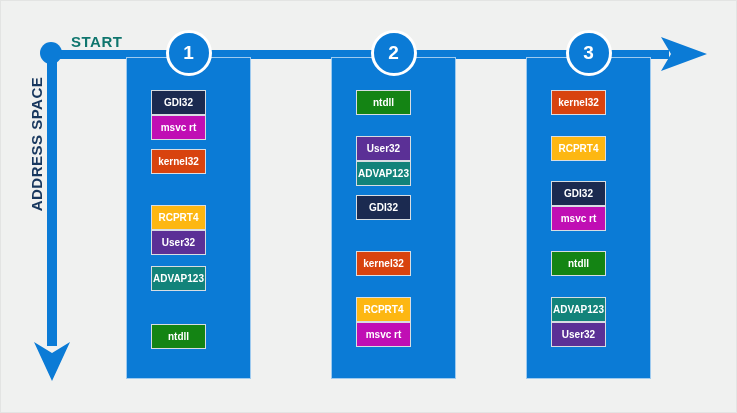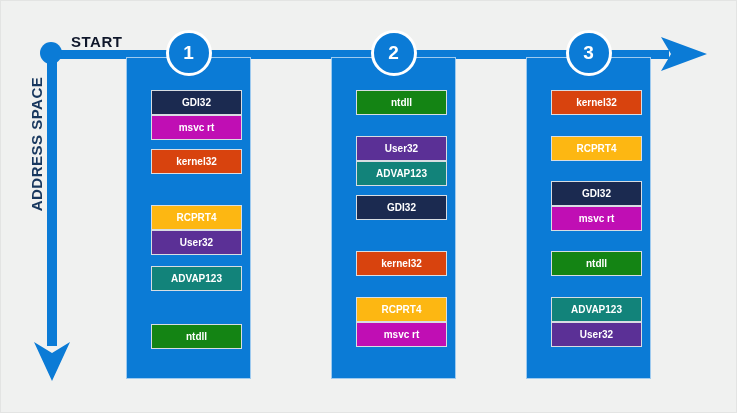--- a/index.html
+++ b/index.html
@@ -7,42 +7,42 @@
     position:relative;width:737px;height:413px;overflow:hidden;
     background:#f0f1f0;font-family:"Liberation Sans",sans-serif;
     border:1px solid #e3e4e3;box-sizing:border-box;
   }
   .axis-line{position:absolute;background:#0b7bd6;}
   #h-line{left:46px;top:49px;width:622px;height:9px;}
   #v-line{left:46px;top:53px;width:10px;height:292px;}
   #start-dot{position:absolute;left:39px;top:41px;width:22px;height:22px;border-radius:50%;background:#0b7bd6;}
   #start-label{
     position:absolute;left:70px;top:32px;width:60px;
-    font-size:15px;font-weight:bold;color:#0f172a;letter-spacing:0.5px;
+    font-size:15px;font-weight:bold;color:#0f766e;letter-spacing:0.5px;
   }
   #address-space-label{
     position:absolute;left:-39px;top:134px;width:150px;height:18px;
     transform:rotate(-90deg);
     font-size:15px;font-weight:bold;color:#17375e;letter-spacing:0.5px;
     text-align:center;white-space:nowrap;
   }
   .arrowhead{position:absolute;}
   .column{
     position:absolute;top:56px;width:125px;height:322px;
     background:#0b7bd6;border:1px solid #9ecaef;box-sizing:border-box;
   }
   .step-circle{
     position:absolute;left:50%;top:-28px;transform:translateX(-50%);
     width:40px;height:40px;border-radius:50%;
     background:#0b7bd6;border:3px solid #ffffff;
     color:#ffffff;font-size:19px;font-weight:bold;
     display:flex;align-items:center;justify-content:center;
   }
   .module-box{
-    position:absolute;left:24px;width:91px;height:25px;
+    position:absolute;left:24px;width:55px;height:25px;
     border:1px solid #d8dde2;box-sizing:border-box;
     display:flex;align-items:center;justify-content:center;
   }
   .module-label{
     color:#ffffff;font-size:10px;font-weight:bold;white-space:nowrap;
   }
 </style>
 </head>
 <body>
 

